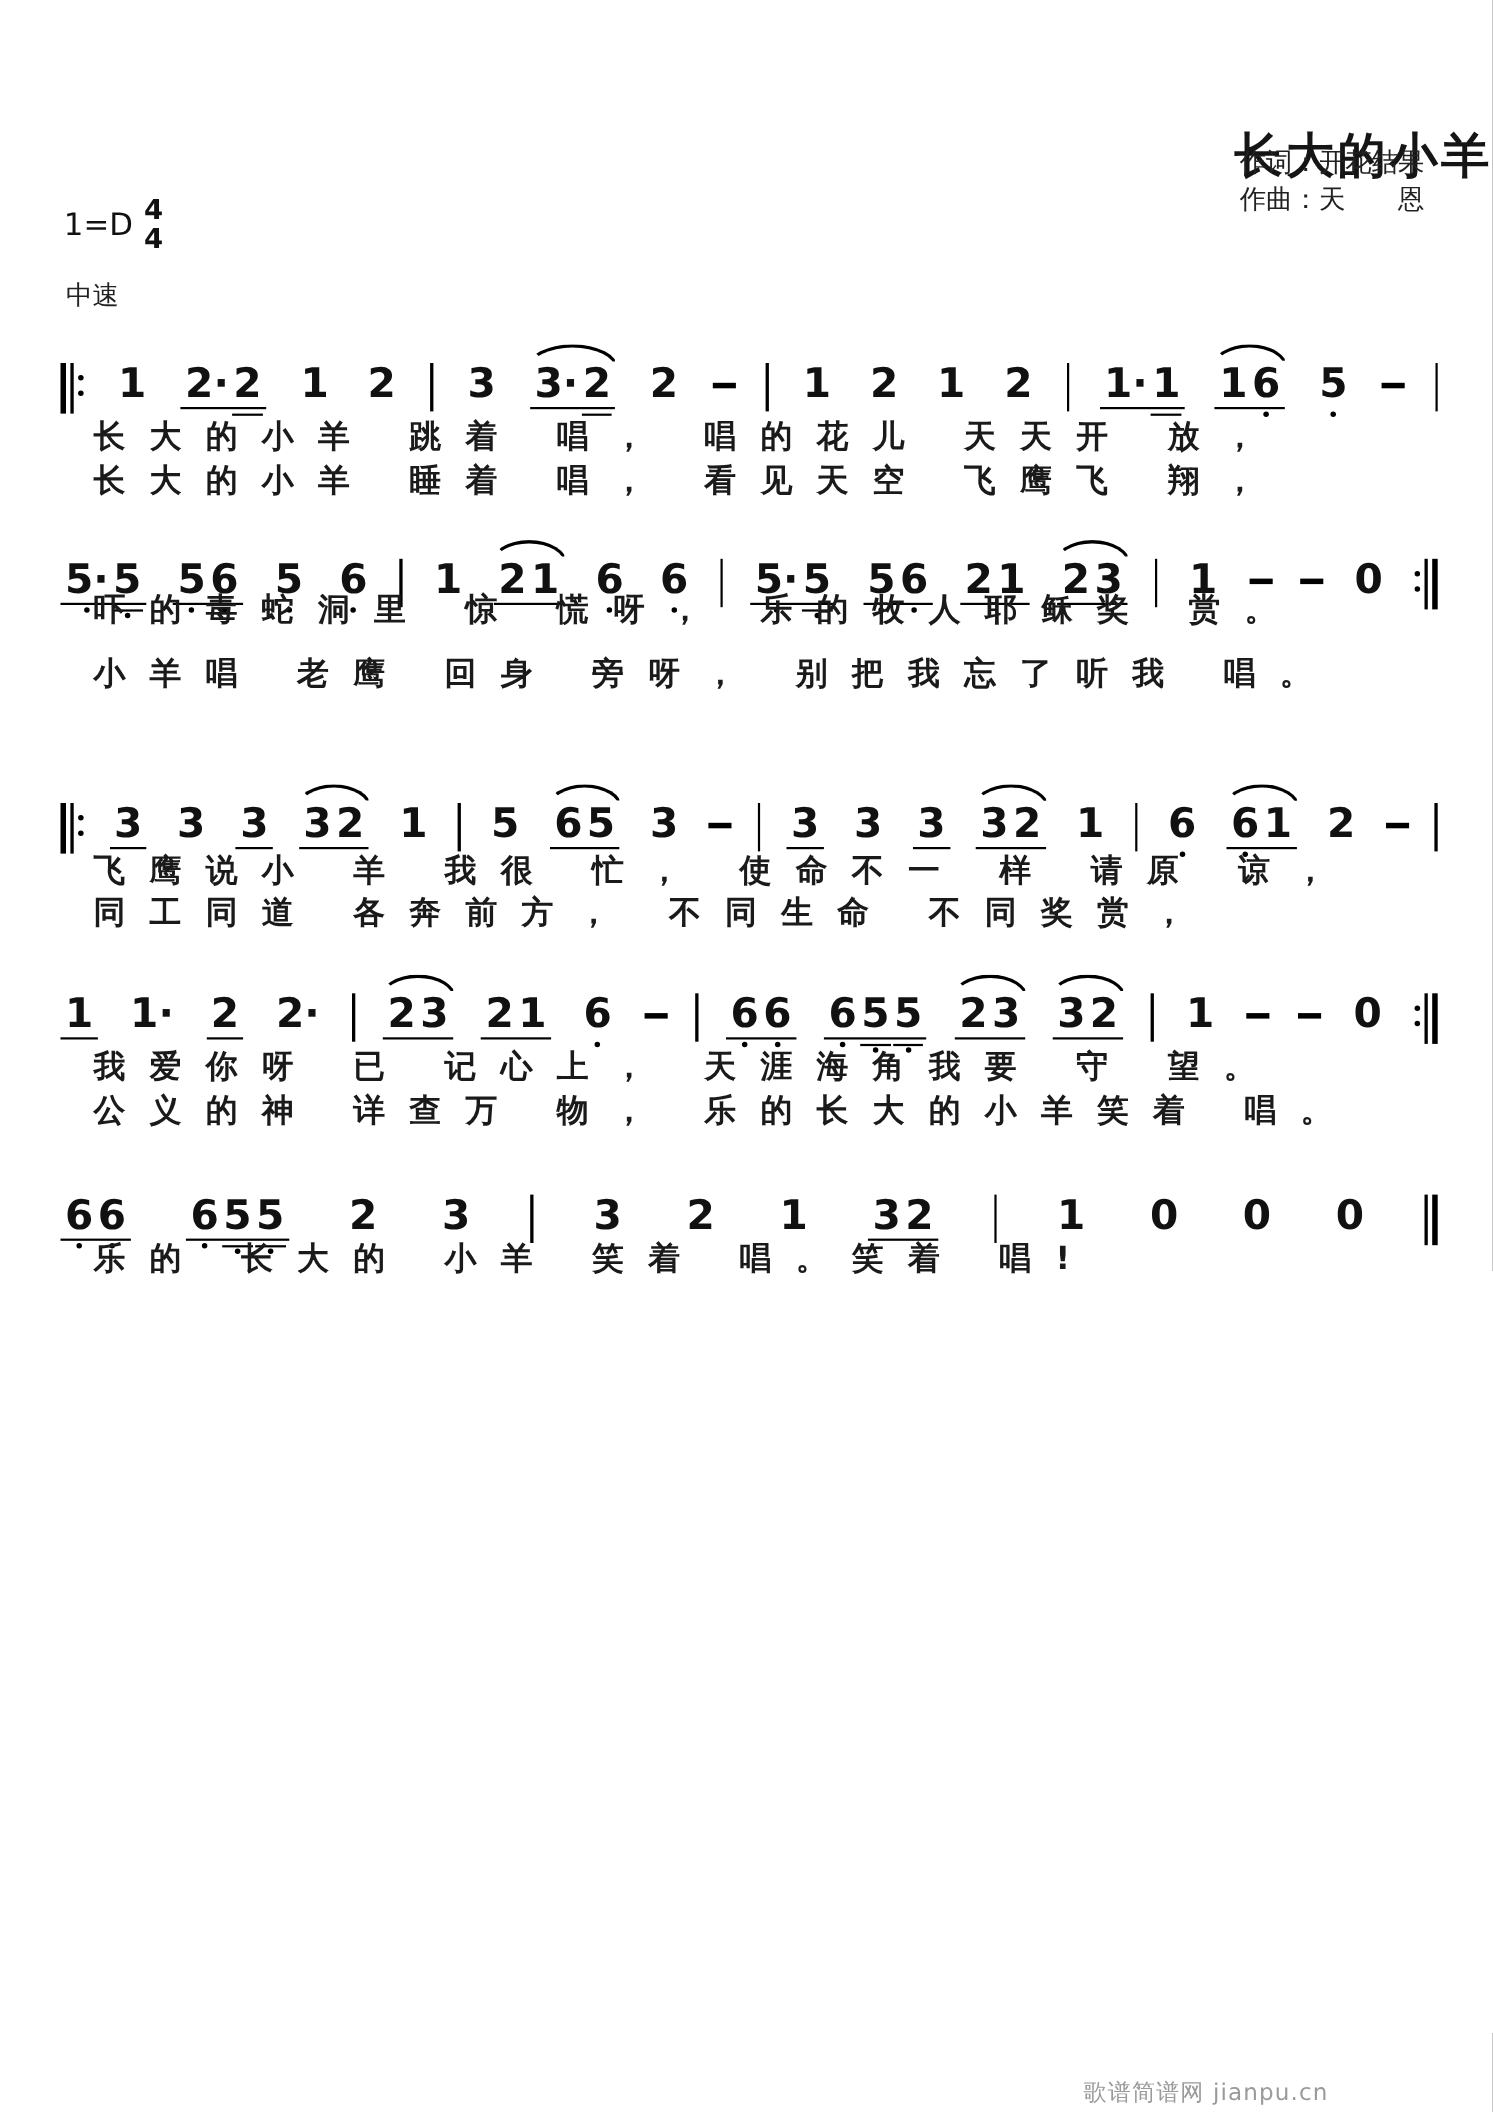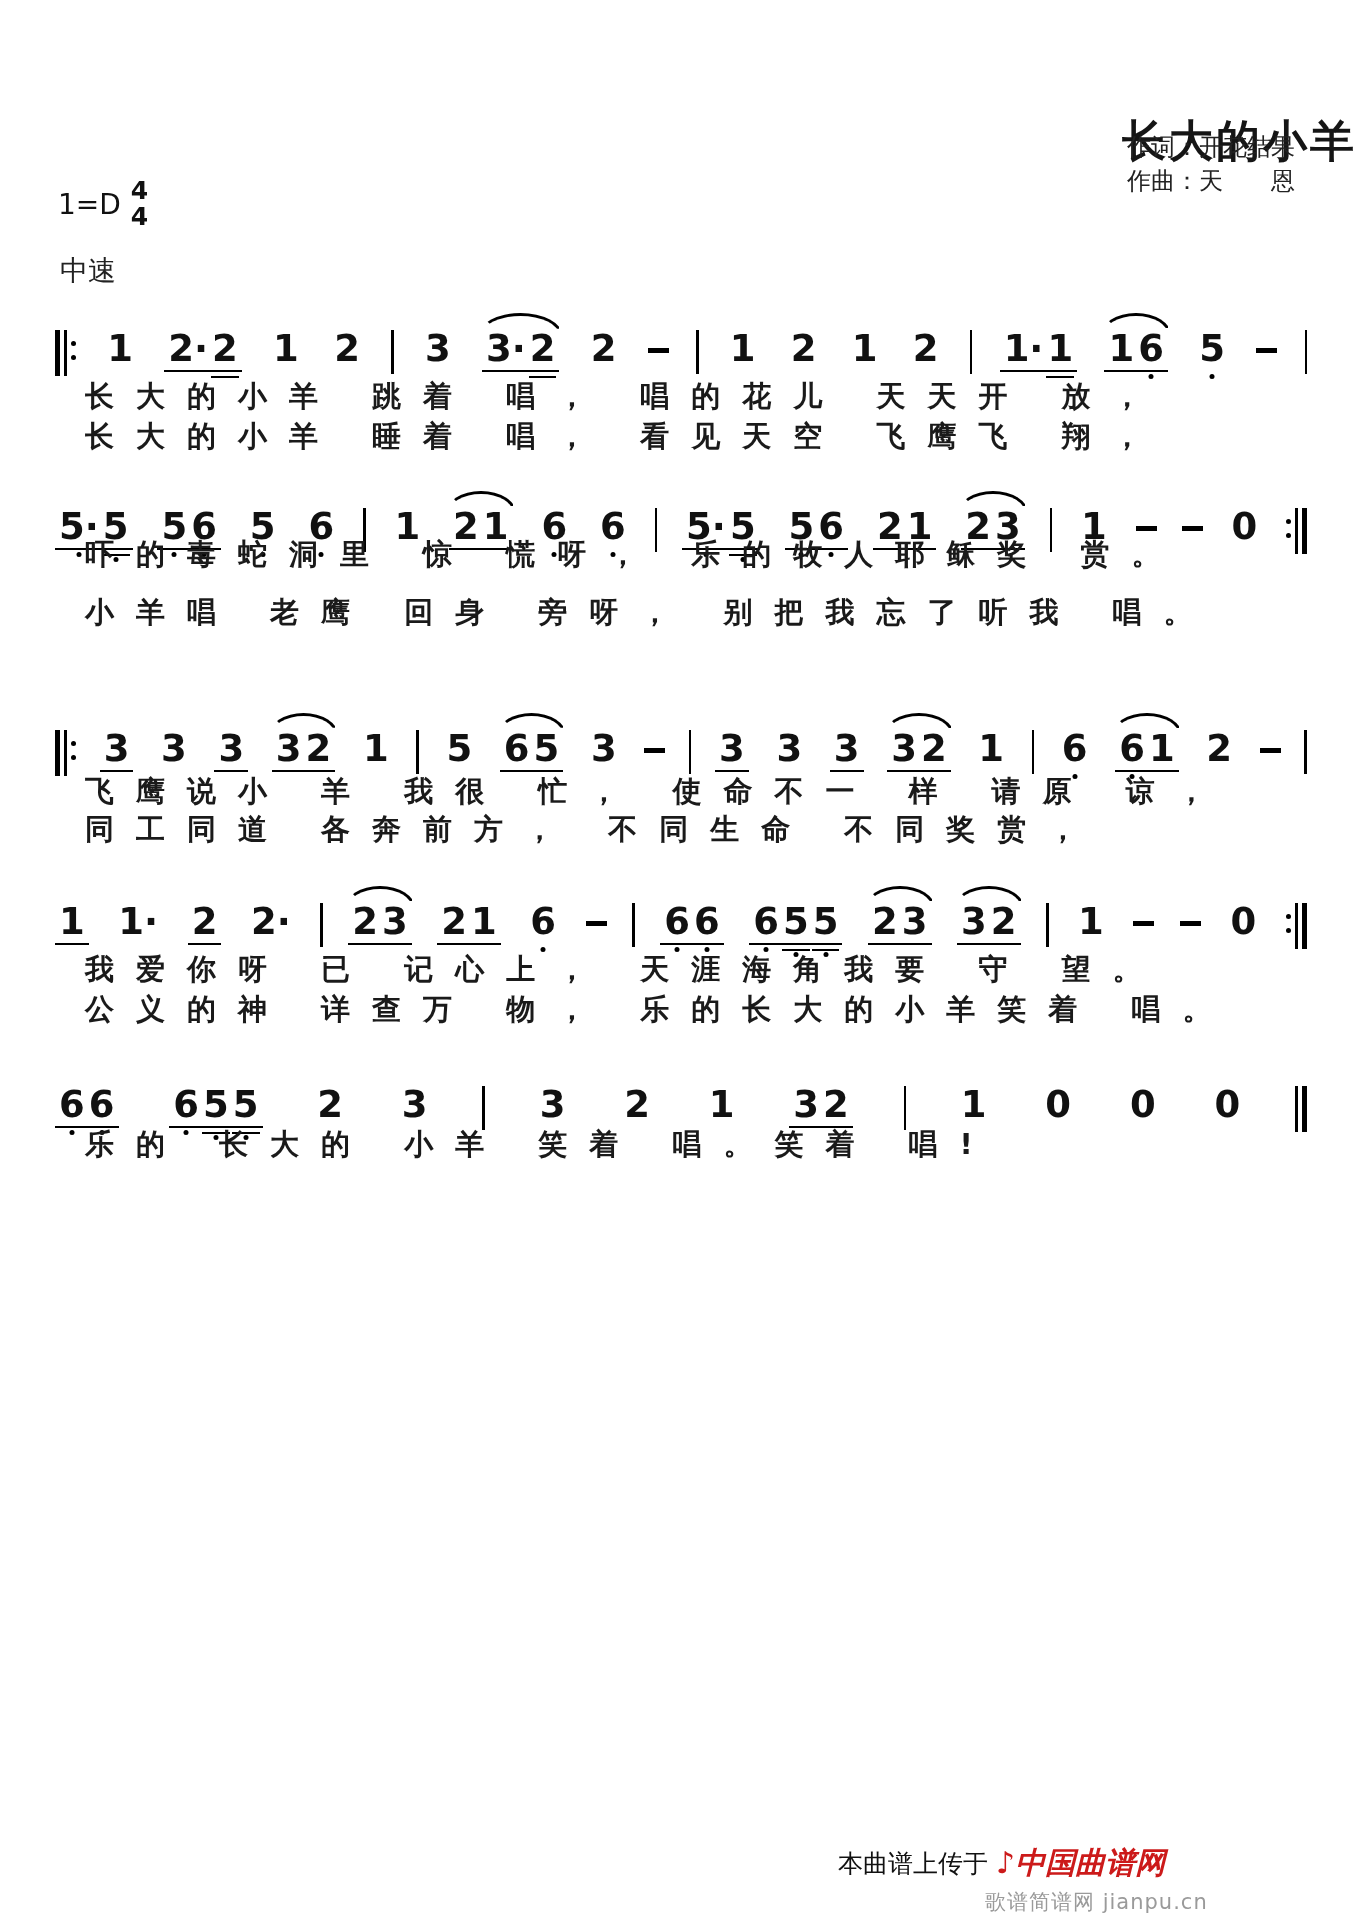--- a/index.html
+++ b/index.html
@@ -5,21 +5,21 @@
   html,body{margin:0;padding:0;background:#888;}
   #page{position:relative;width:1357px;height:1920px;background:#ffffff;margin:0 auto;overflow:hidden;
         font-family:"DejaVu Sans","Liberation Sans",sans-serif;color:#111;}
   
   .title{position:absolute;top:112px;left:0;width:100%;text-align:right;
          font-size:44px;font-weight:bold;letter-spacing:3px;color:#151515;}
   .credits{position:absolute;top:130px;right:62px;text-align:left;font-size:24px;line-height:34px;color:#222;}
   .keysig{position:absolute;top:178px;left:58px;display:flex;align-items:center;font-size:28px;color:#111;}
   .frac{display:inline-flex;flex-direction:column;align-items:center;margin-left:10px;
         font-weight:bold;font-size:25px;line-height:26px;}
-  .tempo{position:absolute;top:252px;left:60px;font-size:28px;color:#222;}
+  .tempo{position:absolute;top:252px;left:60px;font-size:24px;color:#222;}
   
   .sysline{position:absolute;left:55px;width:1252px;display:flex;justify-content:space-between;align-items:flex-start;}
   .cell{position:relative;display:inline-block;}
   .nrow{display:flex;padding:0 2px 2px 2px;border-bottom:2.5px solid transparent;}
   .nrow.ul{border-bottom-color:#000;}
   .nt{position:relative;display:inline-block;font-size:37px;line-height:38px;font-weight:bold;
       font-family:"DejaVu Sans",sans-serif;padding:0 2px;}
   .xline{position:absolute;left:1px;right:1px;bottom:-10px;height:2.5px;background:#000;}
   .ldot{position:absolute;left:50%;transform:translateX(-50%);width:5px;height:5px;border-radius:50%;background:#000;}
   .slur{position:absolute;top:-17px;left:-3px;right:-3px;height:16px;
@@ -519,20 +519,14 @@
           </div>
         </div>
         <div class="rpt">
           <span class="bl"></span>
           <span class="bl thick"></span>
         </div>
       </div>
       <div class="lyrics" style="top: 1125px;">乐的 长大的 小羊 笑着 唱。笑着 唱!</div>
     </div>
 
-  <div class="footer-row">
-    <span>本曲谱上传于</span>
-    <span class="logo" style="color: rgb(204, 26, 26);">
-      <span>♪</span><span>中国曲谱网</span>
-    </span>
-  </div>
   <div class="site" style="color: rgb(154, 154, 154);">歌谱简谱网 jianpu.cn</div>
 </div>
 
 </body></html>

